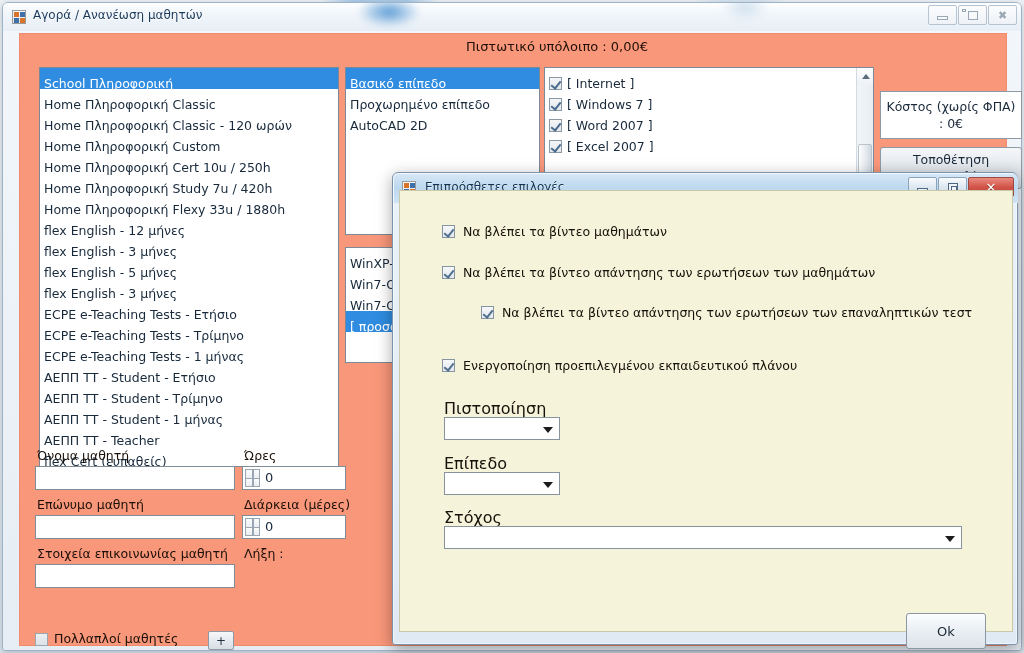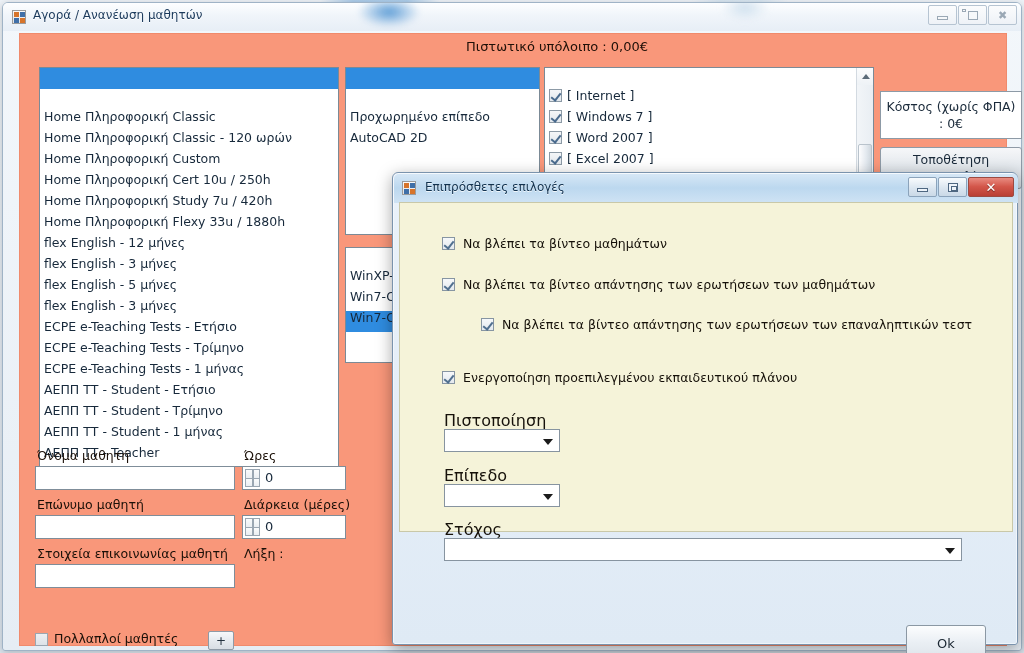--- a/index.html
+++ b/index.html
@@ -96,21 +96,21 @@
   
   .listbox {
     position: absolute;
     background: #ffffff;
     border: 1px solid #7b8a96;
     overflow: hidden;
   }
   .listbox .row {
     font-size: 12.5px;
     color: #17293b;
-    padding: 18px 4px 2px 4px;
+    padding: 6px 4px 2px 4px;
     line-height: 19px;
     height: 21px;
     white-space: nowrap;
   }
   .listbox .row.sel {
     background: #2f8ce0;
     color: #ffffff;
   }
   #list-products { left: 19px; top: 33px; width: 300px; height: 400px; }
   #list-levels   { left: 325px; top: 33px; width: 195px; height: 168px; }
@@ -253,21 +253,21 @@
     color: #ffffff;
     font-size: 13px; font-weight: bold;
     text-shadow: 0 1px 1px rgba(0,0,0,0.45);
   }
   .dlg-min-g { width: 11px; height: 4px; border: 1px solid #4e6781; background: #eef4fa; margin-top: 5px; }
   .dlg-max-g { width: 10px; height: 9px; border: 1px solid #4e6781; background: #eef4fa; position: relative; }
   .dlg-max-g::before {
     content:""; position:absolute; left:2px; top:2px; width:4px; height:3px; border:1px solid #4e6781;
   }
   #dialog-body {
-    position: absolute; left: 6px; top: 29px; width: 614px; height: 330px;
+    position: absolute; left: 6px; top: 17px; width: 614px; height: 442px;
     background: #f5f3d9;
     border: 1px solid #c9c8a8;
   }
   .dlg-chk-row { position: absolute; display: flex; align-items: flex-start; }
   .dlg-chk {
     width: 13px; height: 13px; flex: 0 0 13px;
     border: 1px solid #8795a2;
     background: linear-gradient(#f6f8fa,#e4e9ee);
     position: relative; margin-right: 8px; margin-top: 1px;
   }

